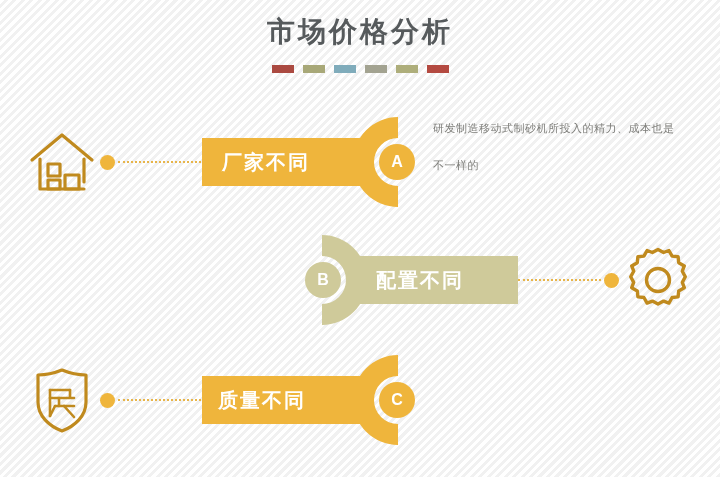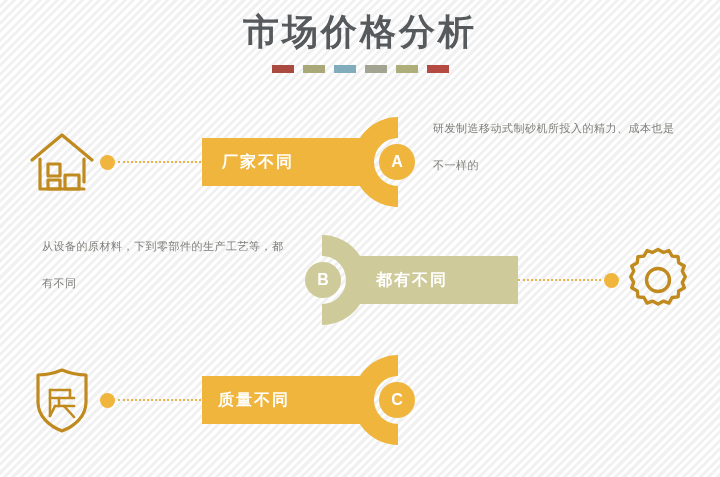--- a/index.html
+++ b/index.html
@@ -31,21 +31,21 @@
 
   
   #title-block {
     position: absolute;
     left: 0;
     top: 8px;
     width: 720px;
     text-align: center;
   }
   #page-title {
-    font-size: 36px;
+    font-size: 28px;
     font-weight: bold;
     color: #565a5c;
     letter-spacing: 3px;
     line-height: 48px;
     white-space: nowrap;
   }
   #title-dashes {
     margin-top: 9px;
     display: flex;
     justify-content: center;
@@ -114,21 +114,21 @@
   #banner-c { left: 202px; width: 232px; }
 
   .banner-bar {
     position: absolute;
     top: 24px;
     height: 48px;
     display: flex;
     align-items: center;
   }
   .banner-label {
-    font-size: 16px;
+    font-size: 20px;
     font-weight: bold;
     color: #ffffff;
     letter-spacing: 2px;
     white-space: nowrap;
   }
   .banner-arc {
     position: absolute;
     top: 0;
     width: 96px;
     height: 96px;
@@ -220,30 +220,29 @@
       <div class="banner-badge" style="background:#efb53c;">
         <span class="badge-letter">A</span>
       </div>
     </div>
 
     <div class="para para-right">研发制造移动式制砂机所投入的精力、成本也是不一样的</div>
   </div>
 
   <div class="row" id="row-b">
 
-    <div class="para para-left">从设备的原材料，下到零部件的生产工艺等，都有不同</div>
 
     <div class="banner arc-left" id="banner-b">
       <div class="banner-arc">
         <svg width="96" height="96" viewBox="0 0 96 96">
           <path d="M 36 3 A 45 45 0 1 1 36 93 L 36 72 A 24 24 0 1 0 36 24 Z" fill="#cfca9a"></path>
         </svg>
       </div>
       <div class="banner-bar" style="background:#cfca9a;">
-        <span class="banner-label">都有不同</span>
+        <span class="banner-label">配置不同</span>
       </div>
       <div class="banner-badge" style="background:#cfca9a;">
         <span class="badge-letter">B</span>
       </div>
     </div>
 
     <div class="connector conn-right">
       <span class="conn-dot"></span>
       <span class="conn-line"></span>
     </div>

